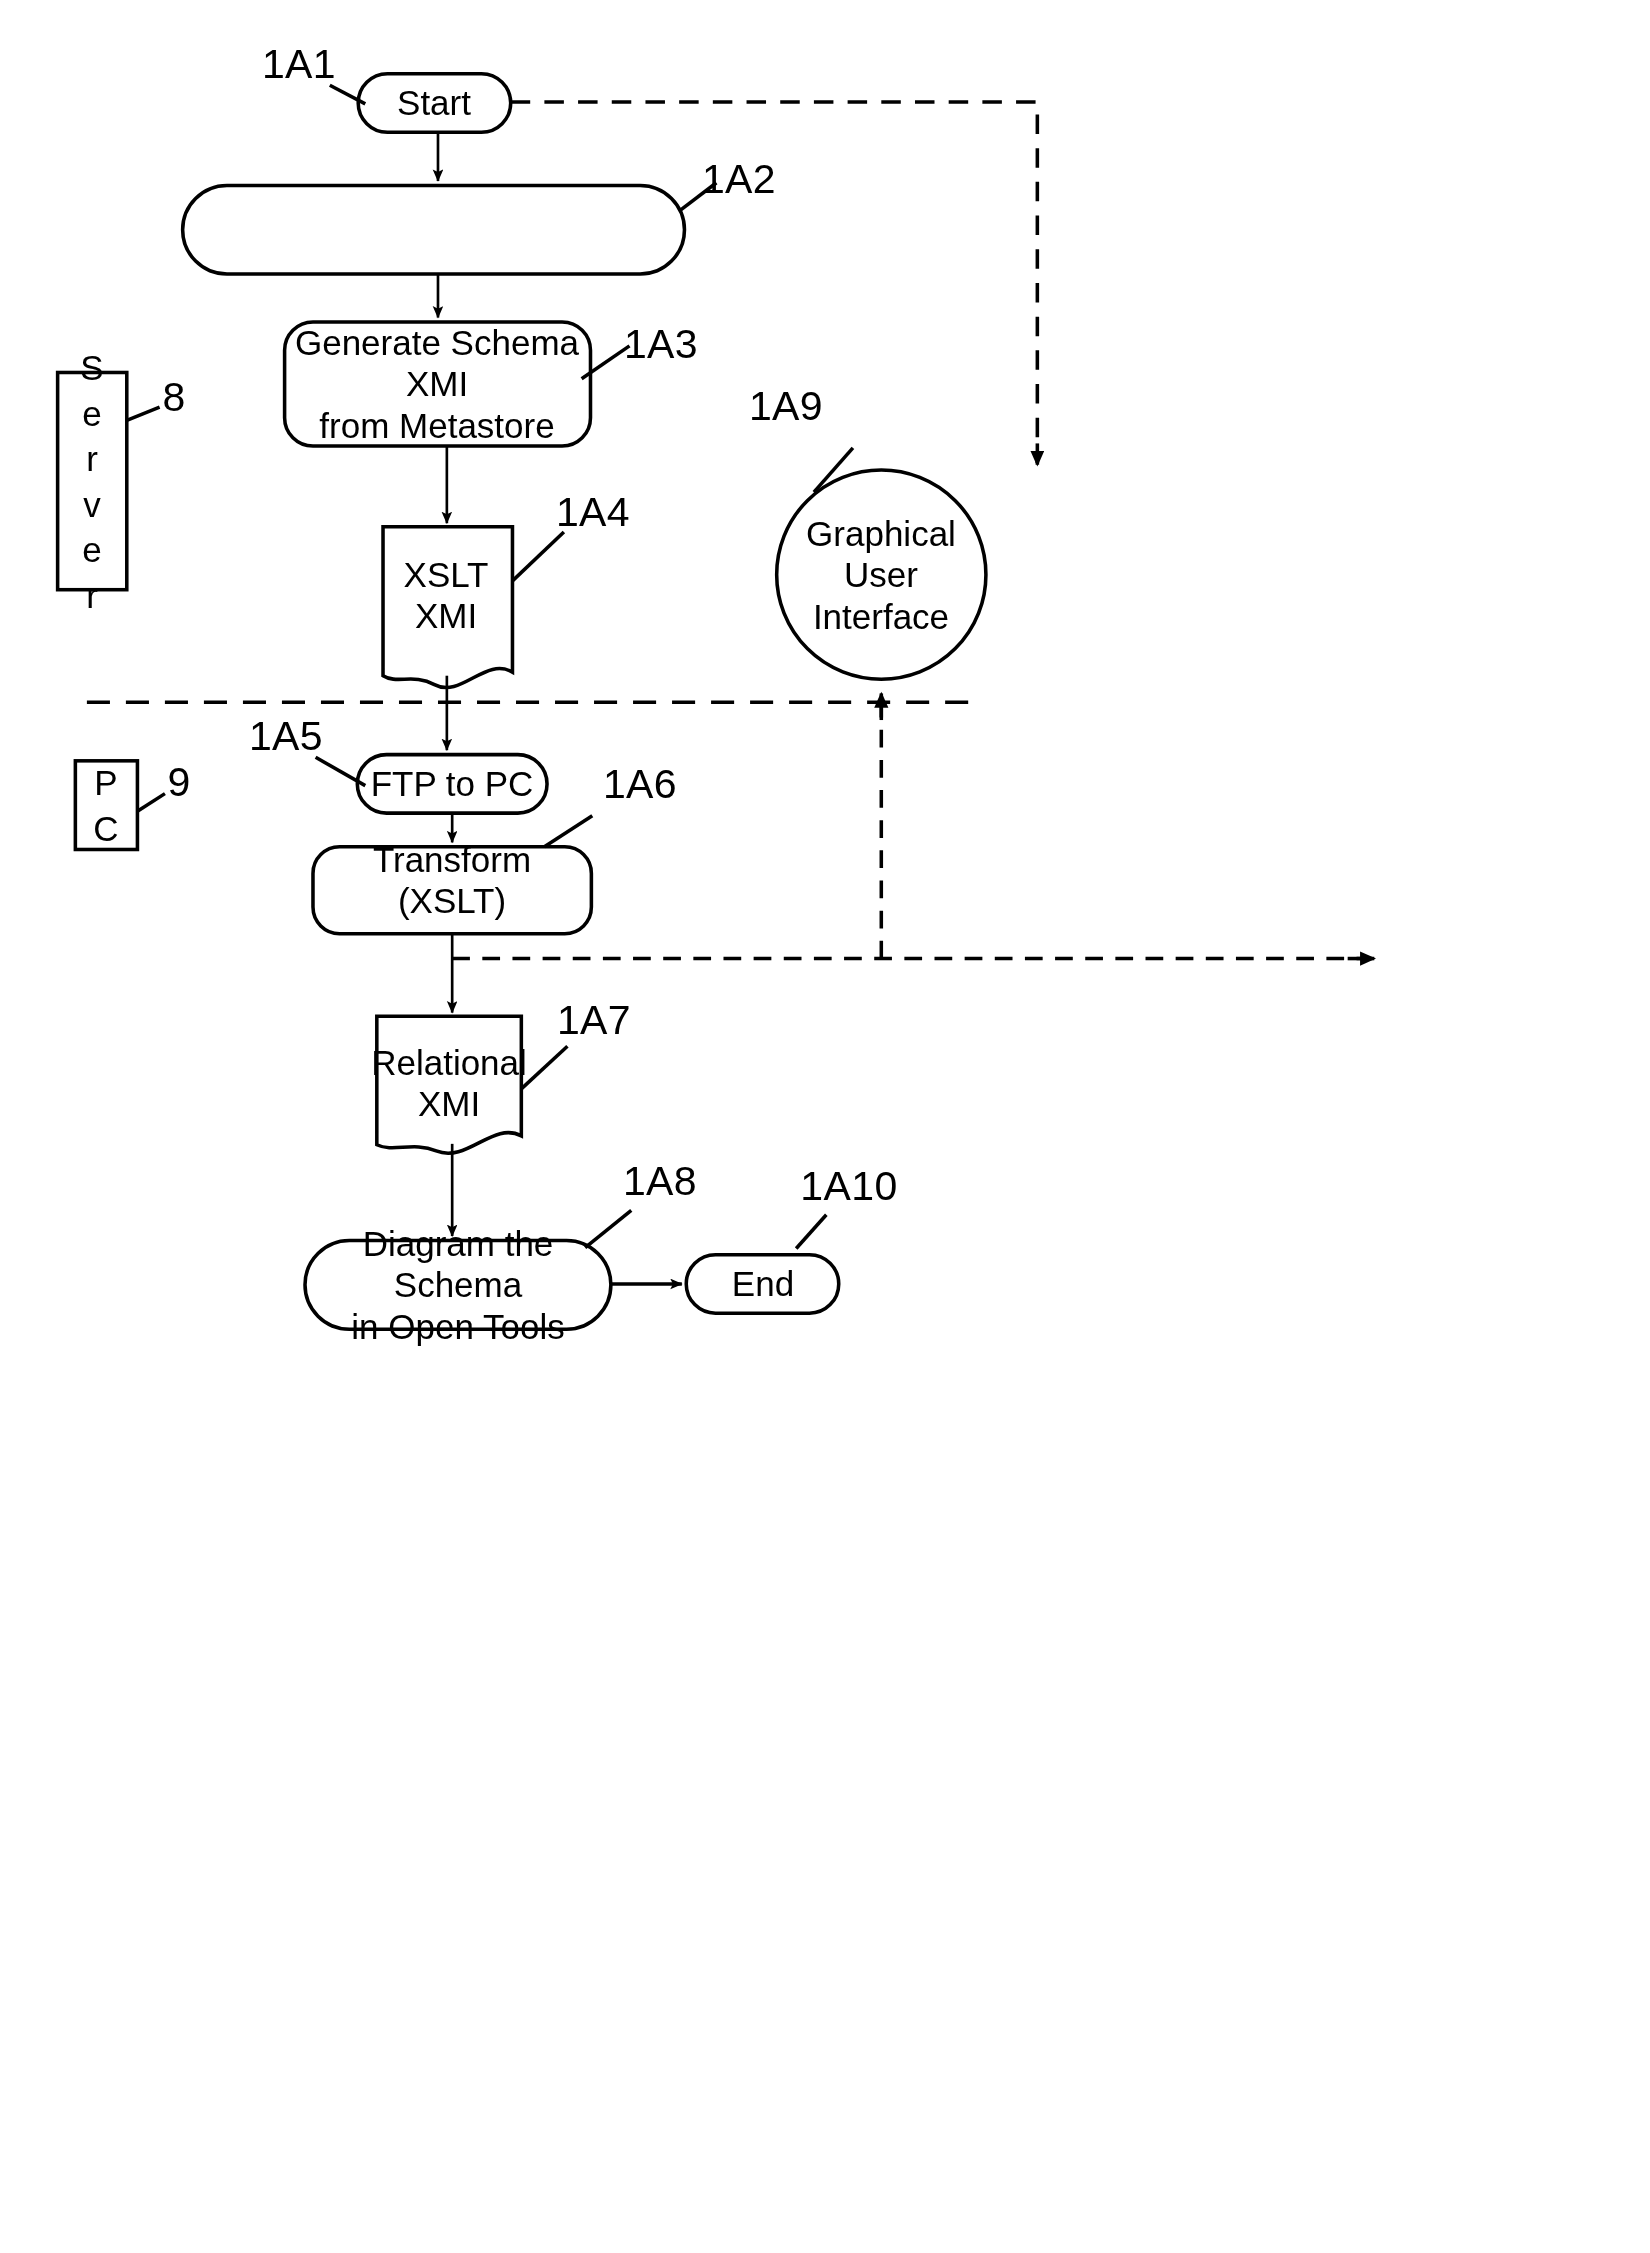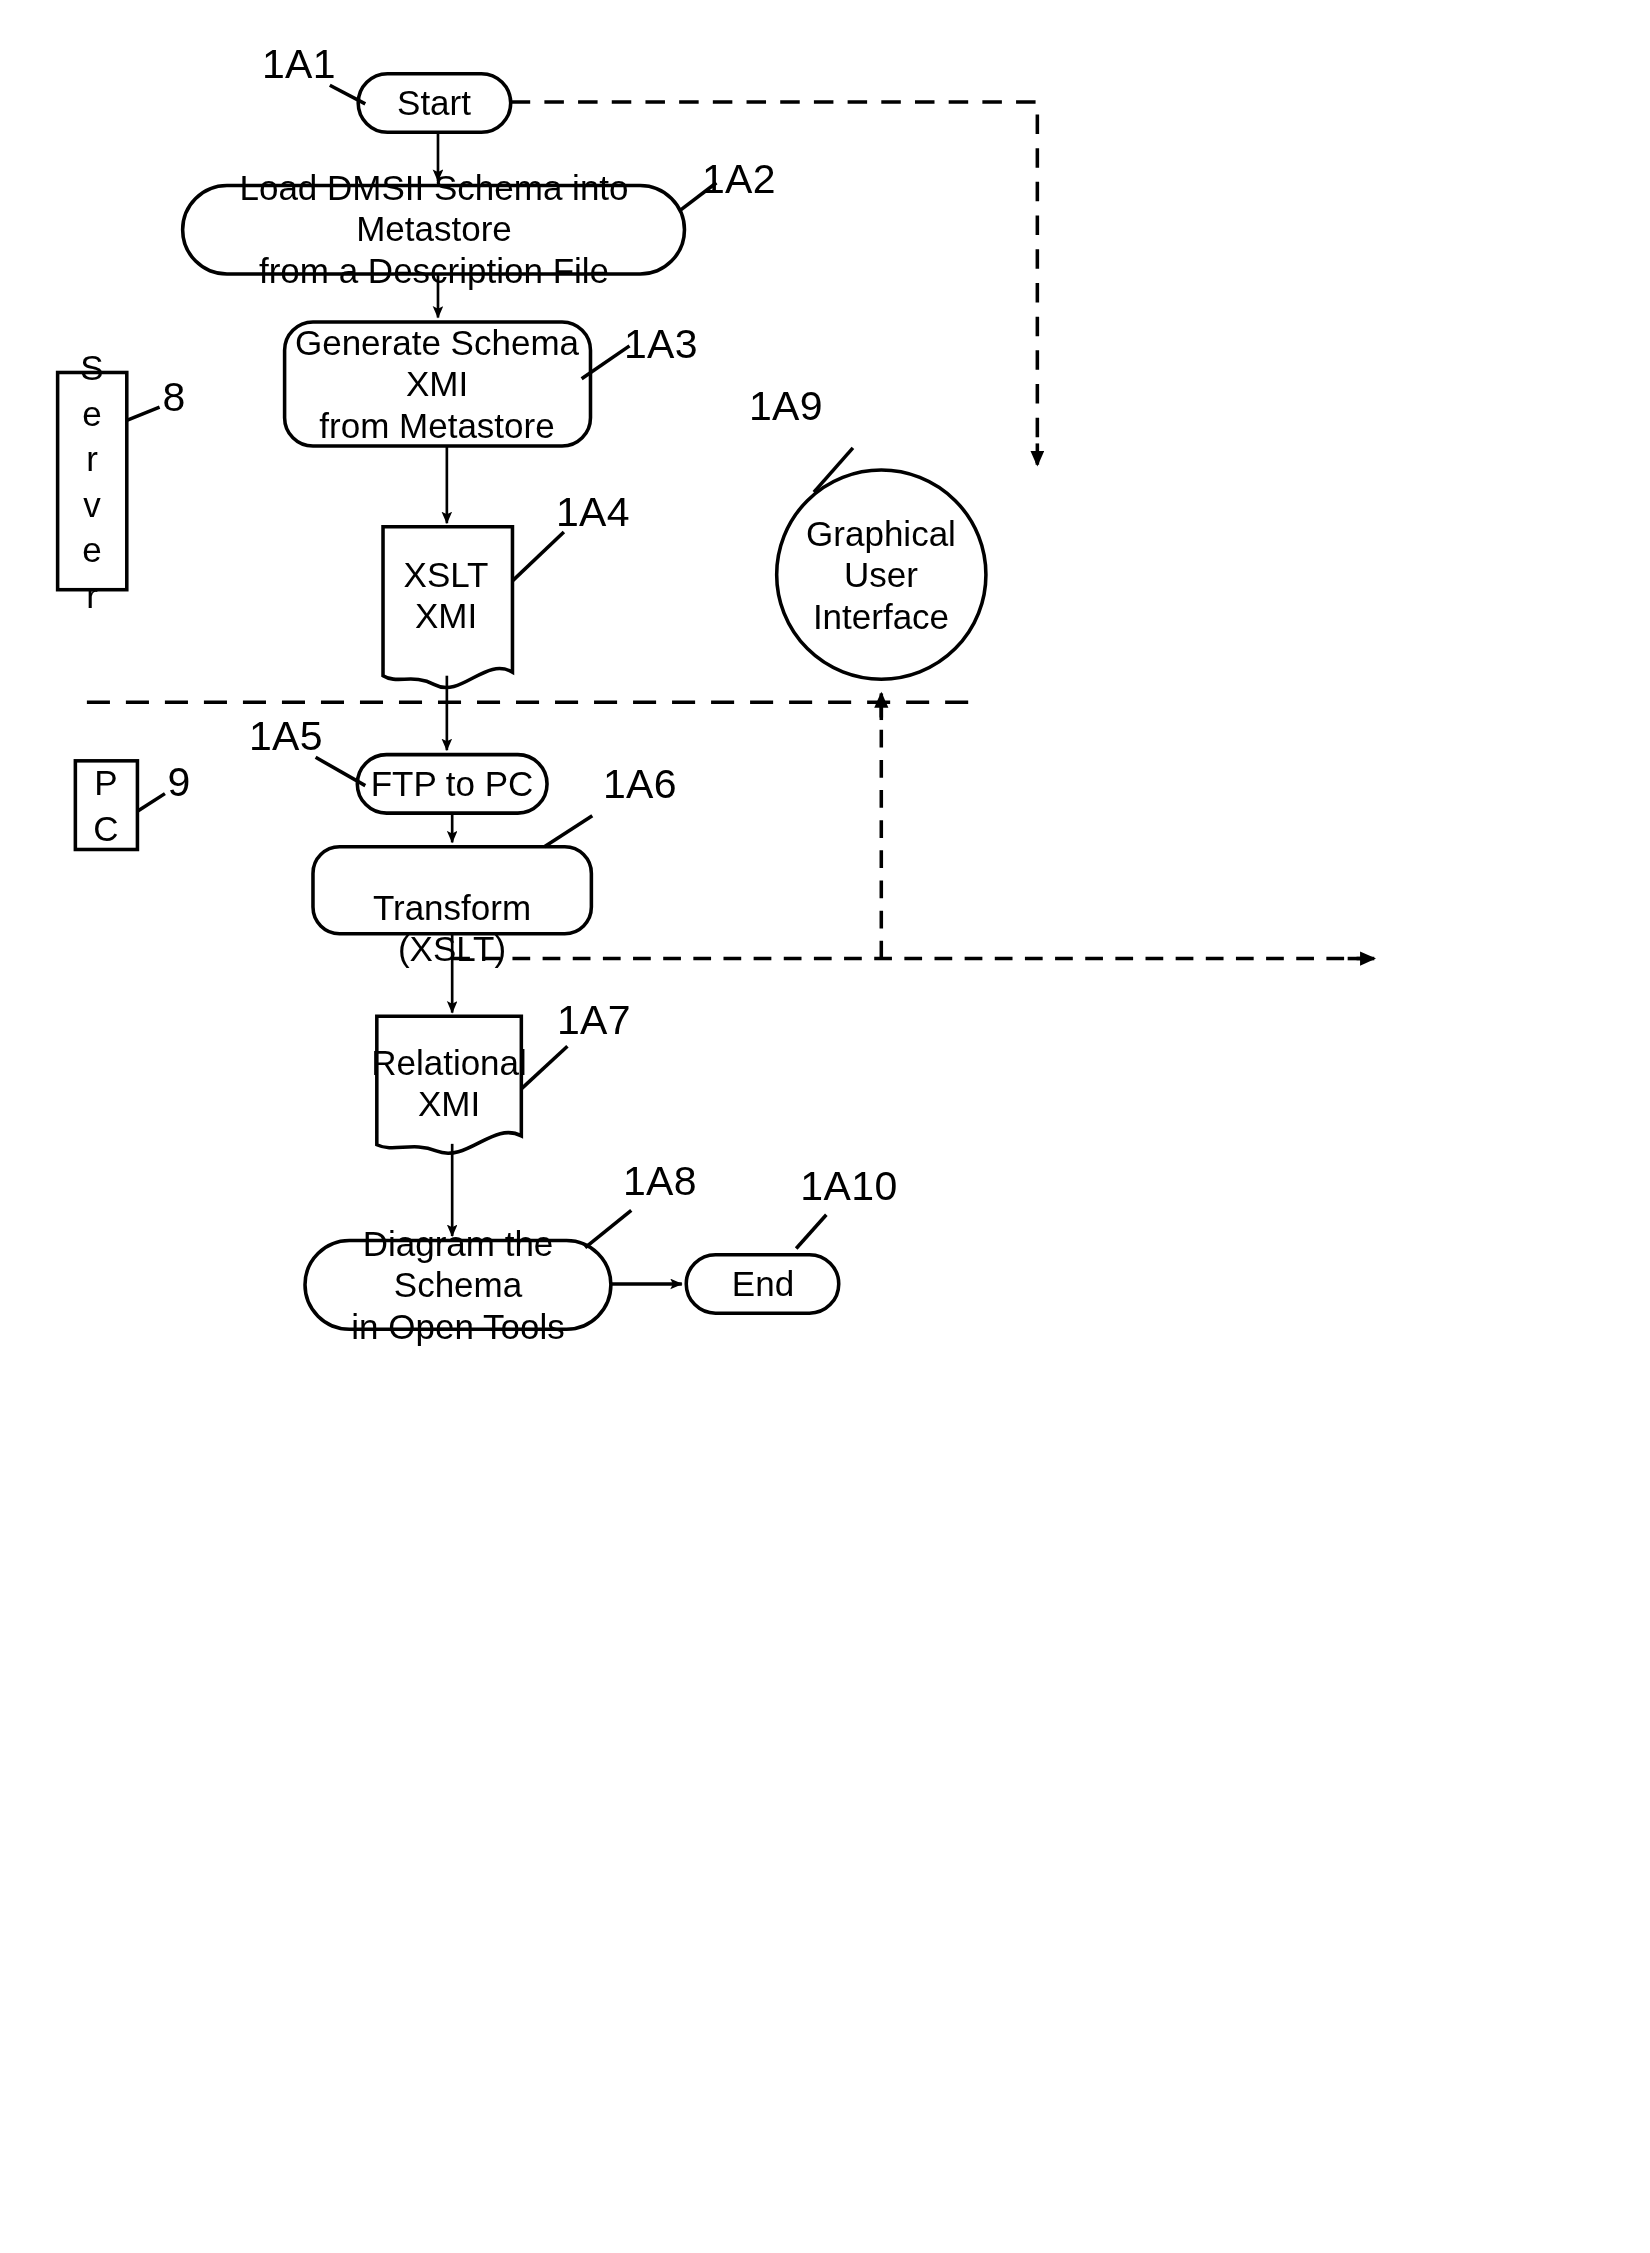--- a/index.html
+++ b/index.html
@@ -126,32 +126,30 @@
     <line x1="1520" y1="1081" x2="1550" y2="1081" stroke="#000" stroke-width="4" marker-end="url(#arrowDash)"></line>
 
     <path d="M 994,1081 L 994,795" fill="none" stroke="#000" stroke-width="4" stroke-dasharray="20 14"></path>
     <line x1="994" y1="812" x2="994" y2="782" stroke="#000" stroke-width="4" marker-end="url(#arrowDash)"></line>
 
     <line x1="98" y1="792" x2="1100" y2="792" stroke="#000" stroke-width="4" stroke-dasharray="26 18"></line>
   </svg>
 
   <div class="node-text ctr" style="left:434px; top:103px; width:151px;">Start</div>
 
-  <div class="node-text ctr" style="left:434px; top:229px; width:479px;">Load DMSII Schema into Metastore
-from a Description File</div>
 
   <div class="node-text ctr" style="left:437px; top:384px; width:301px;text-align:center;">Generate Schema XMI
 from Metastore</div>
 
   <div class="node-text ctr" style="left:446px; top:595px; width:133px;">XSLT
 XMI</div>
 
   <div class="node-text ctr" style="left:452px; top:784px; width:183px;">FTP to PC</div>
 
-  <div class="node-text ctr" style="left:452px; top:880px; width:275px;margin-top:48px;">Transform (XSLT)</div>
+  <div class="node-text ctr" style="left:452px; top:880px; width:275px;">Transform (XSLT)</div>
 
   <div class="node-text ctr" style="left:449px; top:1083px; width:160px;">Relational
 XMI</div>
 
   <div class="node-text ctr" style="left:458px; top:1285px; width:301px;">Diagram the Schema
 in Open Tools</div>
 
   <div class="node-text ctr" style="left:763px; top:1284px; width:142px;">End</div>
 
   <div class="node-text ctr" style="left:881px; top:575px; width:186px;">Graphical

